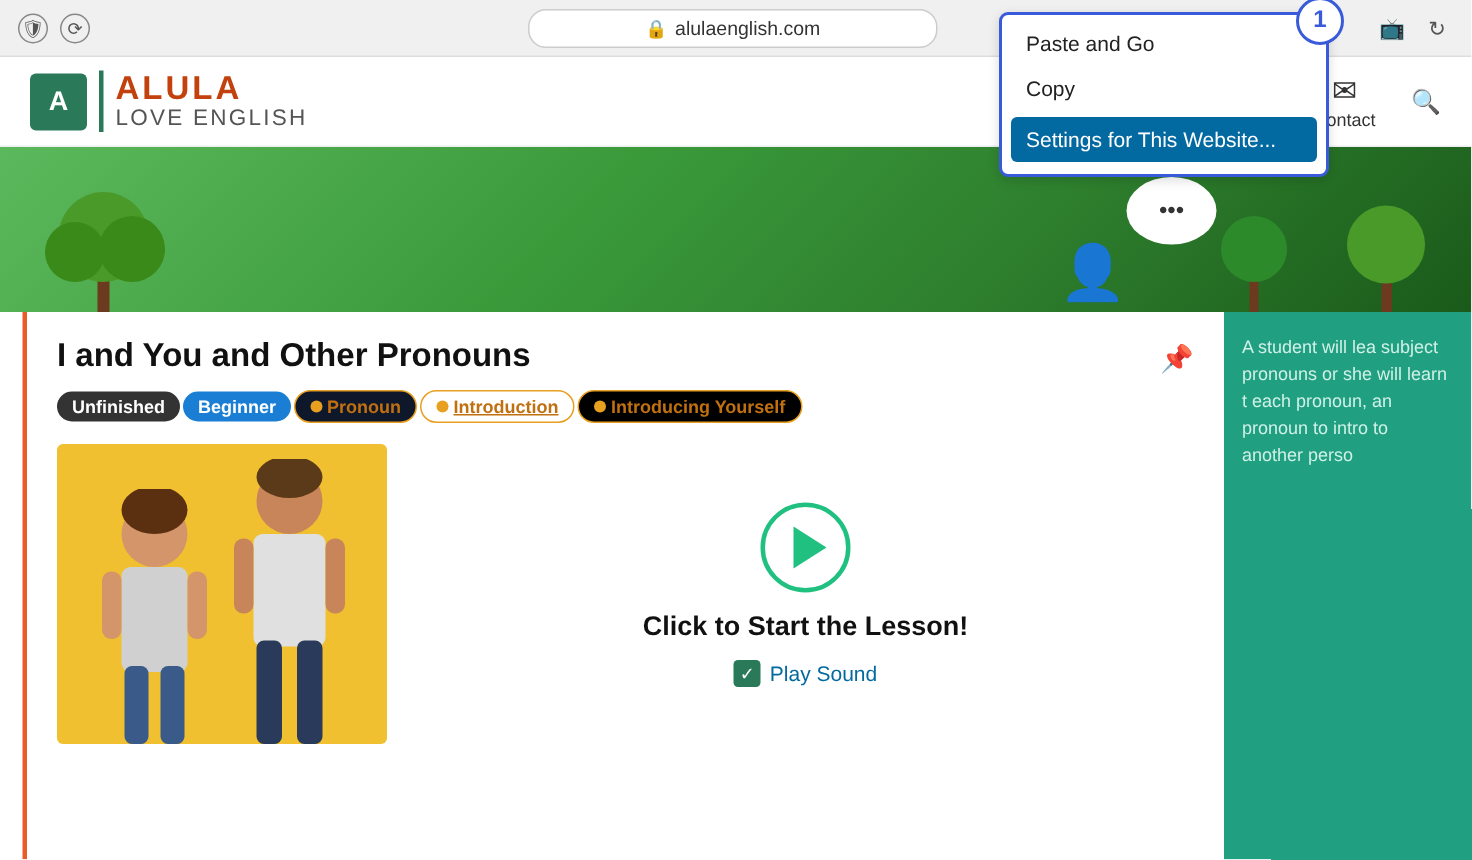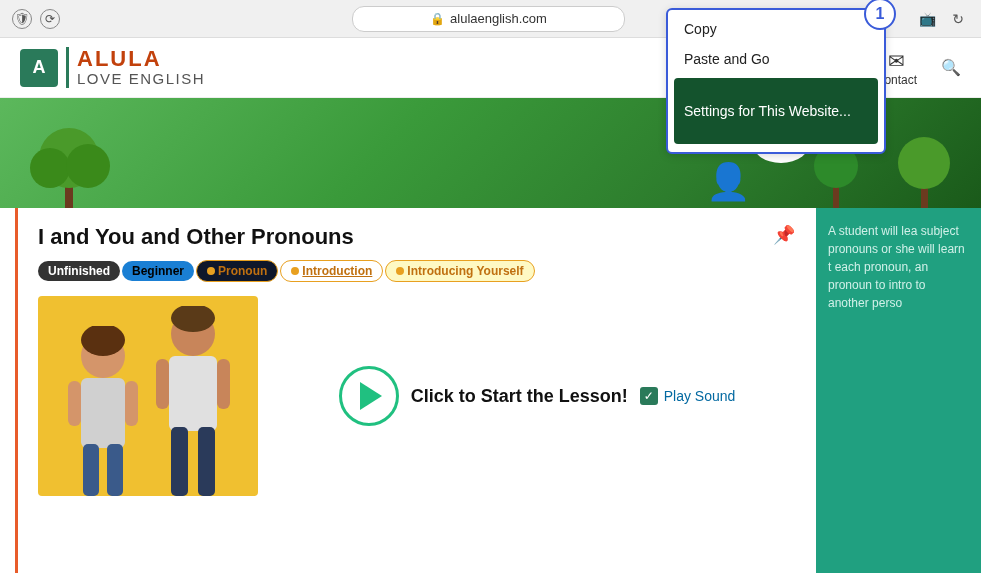--- a/index.html
+++ b/index.html
@@ -67,25 +67,25 @@
       padding: 4px 0;
       box-shadow: 0 2px 8px rgba(0,0,0,0.15);
     }
     .context-menu-item {
       padding: 7px 16px;
       font-size: 14px;
       color: #222;
       cursor: pointer;
     }
     .context-menu-item.highlighted {
-      background: #14532d;
+      background: #0369a1;
       color: #fff;
       border-radius: 4px;
       margin: 4px 6px;
-      padding: 25px 10px;
+      padding: 7px 10px;
     }
     .badge-circle {
       position: absolute;
       top: -12px;
       right: -12px;
       width: 32px; height: 32px;
       border-radius: 50%;
       background: #fff;
       border: 2.5px solid #3a5bd9;
       display: flex; align-items: center; justify-content: center;
@@ -189,45 +189,45 @@
 
     
     .main-content {
       flex: 1;
       background: #fff;
       padding: 16px 20px;
       overflow: hidden;
     }
     .lesson-title-row {
       display: flex;
-      align-items: flex-start;
+      align-items: flex-end;
       justify-content: space-between;
       margin-bottom: 10px;
     }
     .lesson-title {
       font-size: 22px;
       font-weight: bold;
       color: #111;
     }
     .pin-icon { font-size: 18px; color: #888; }
     .tags-row {
       display: flex; align-items: center; gap: 2px;
       margin-bottom: 14px; flex-wrap: wrap;
     }
     .tag {
       padding: 3px 10px;
       border-radius: 12px;
       font-size: 12px;
       font-weight: bold;
     }
     .tag-unfinished { background: #333; color: #fff; }
-    .tag-beginner { background: #1a7fd4; color: #000000; }
+    .tag-beginner { background: #1a7fd4; color: #ffffff; }
     .tag-pronoun { background: #0f172a; border: 1.5px solid #e8a020; color: #c07010; }
     .tag-intro { background: #fff; border: 1.5px solid #e8a020; color: #c07010; text-decoration: underline; }
-    .tag-introducing { background: #fef9c3; border: 1.5px solid #e8a020; color: #c07010; }
+    .tag-introducing { background: #000000; border: 1.5px solid #e8a020; color: #c07010; }
     .tag-dot {
       width: 8px; height: 8px; border-radius: 50%;
       background: #e8a020;
       display: inline-block;
       margin-right: 3px;
     }
 
     .lesson-body {
       display: flex;
       gap: 20px;
@@ -237,20 +237,21 @@
       height: 200px;
       background: #f0c030;
       border-radius: 4px;
       overflow: hidden;
       flex-shrink: 0;
       display: flex; align-items: flex-end; justify-content: center;
     }
     .lesson-play-area {
       flex: 1;
       display: flex;
+      flex-direction: column;
       align-items: center;
       justify-content: center;
       gap: 12px;
     }
     .play-button {
       width: 60px; height: 60px;
       border-radius: 50%;
       border: 3px solid #20c080;
       background: #fff;
       display: flex; align-items: center; justify-content: center;
@@ -321,22 +322,22 @@
   <div class="browser-icons-right">
     <div class="browser-icon-box">📺</div>
     <div class="browser-icon-box">↻</div>
   </div>
 </div>
 
 <div class="context-menu" style="position:absolute; top:8px; right:95px; z-index:200;">
   <div class="badge-circle">
     <span>1</span>
   </div>
+  <div class="context-menu-item">Paste and Go</div>
   <div class="context-menu-item">Copy</div>
-  <div class="context-menu-item">Paste and Go</div>
   <div class="context-menu-item highlighted">Settings for This Website...</div>
 </div>
 
 <div class="site-wrapper">
 
   <div class="site-header">
     <div class="logo-area">
       <div class="logo-icon">
         <span>A</span>
       </div>

